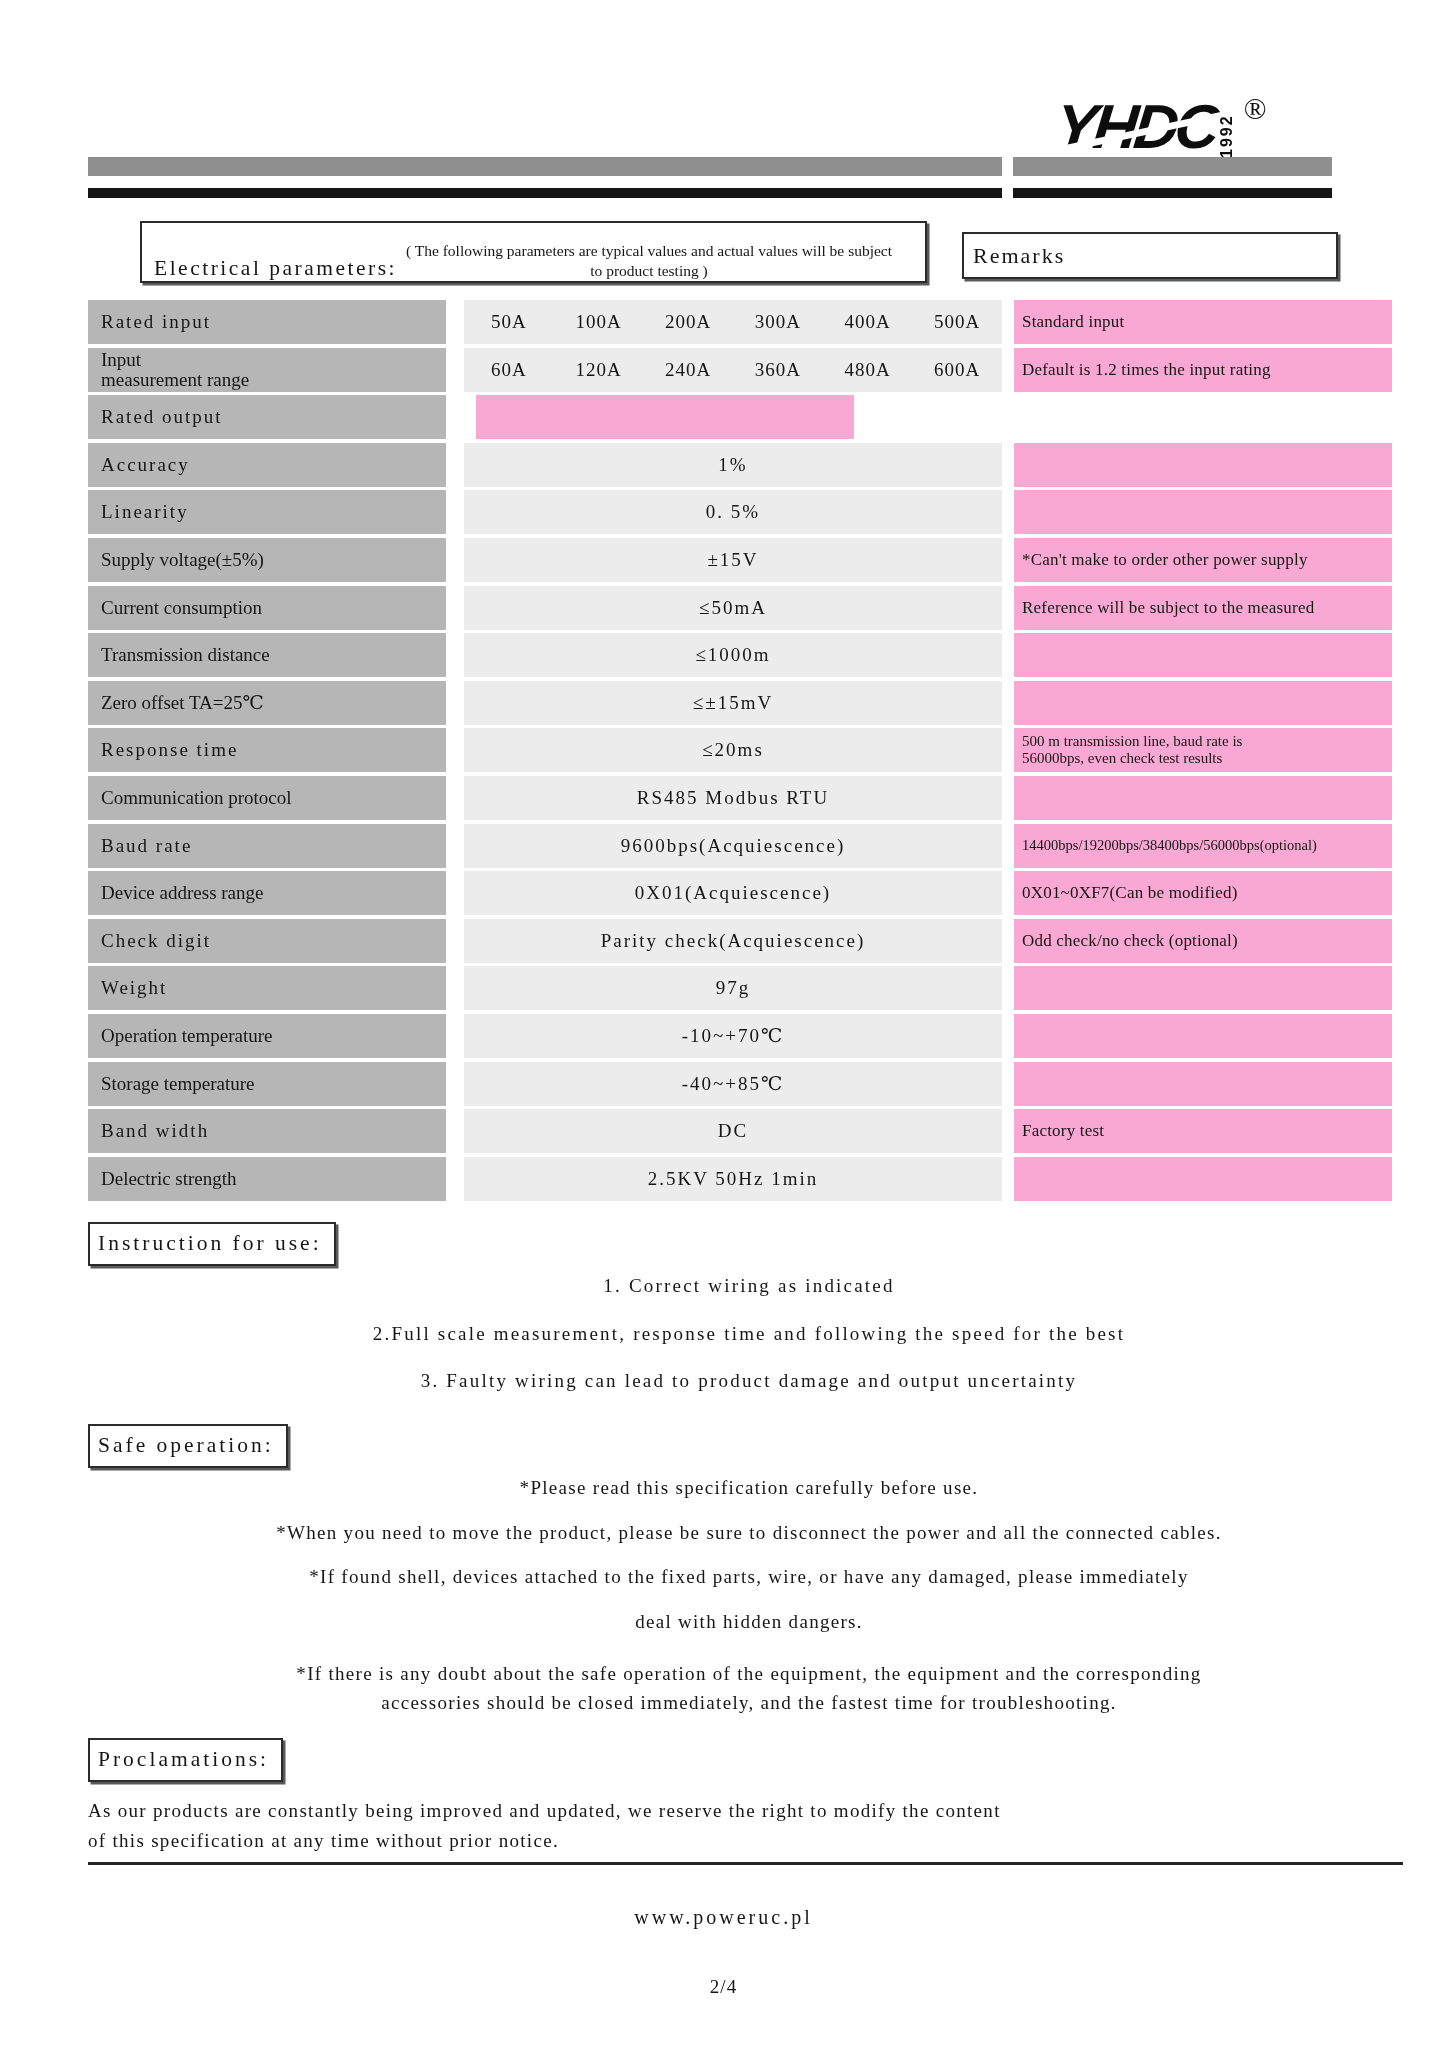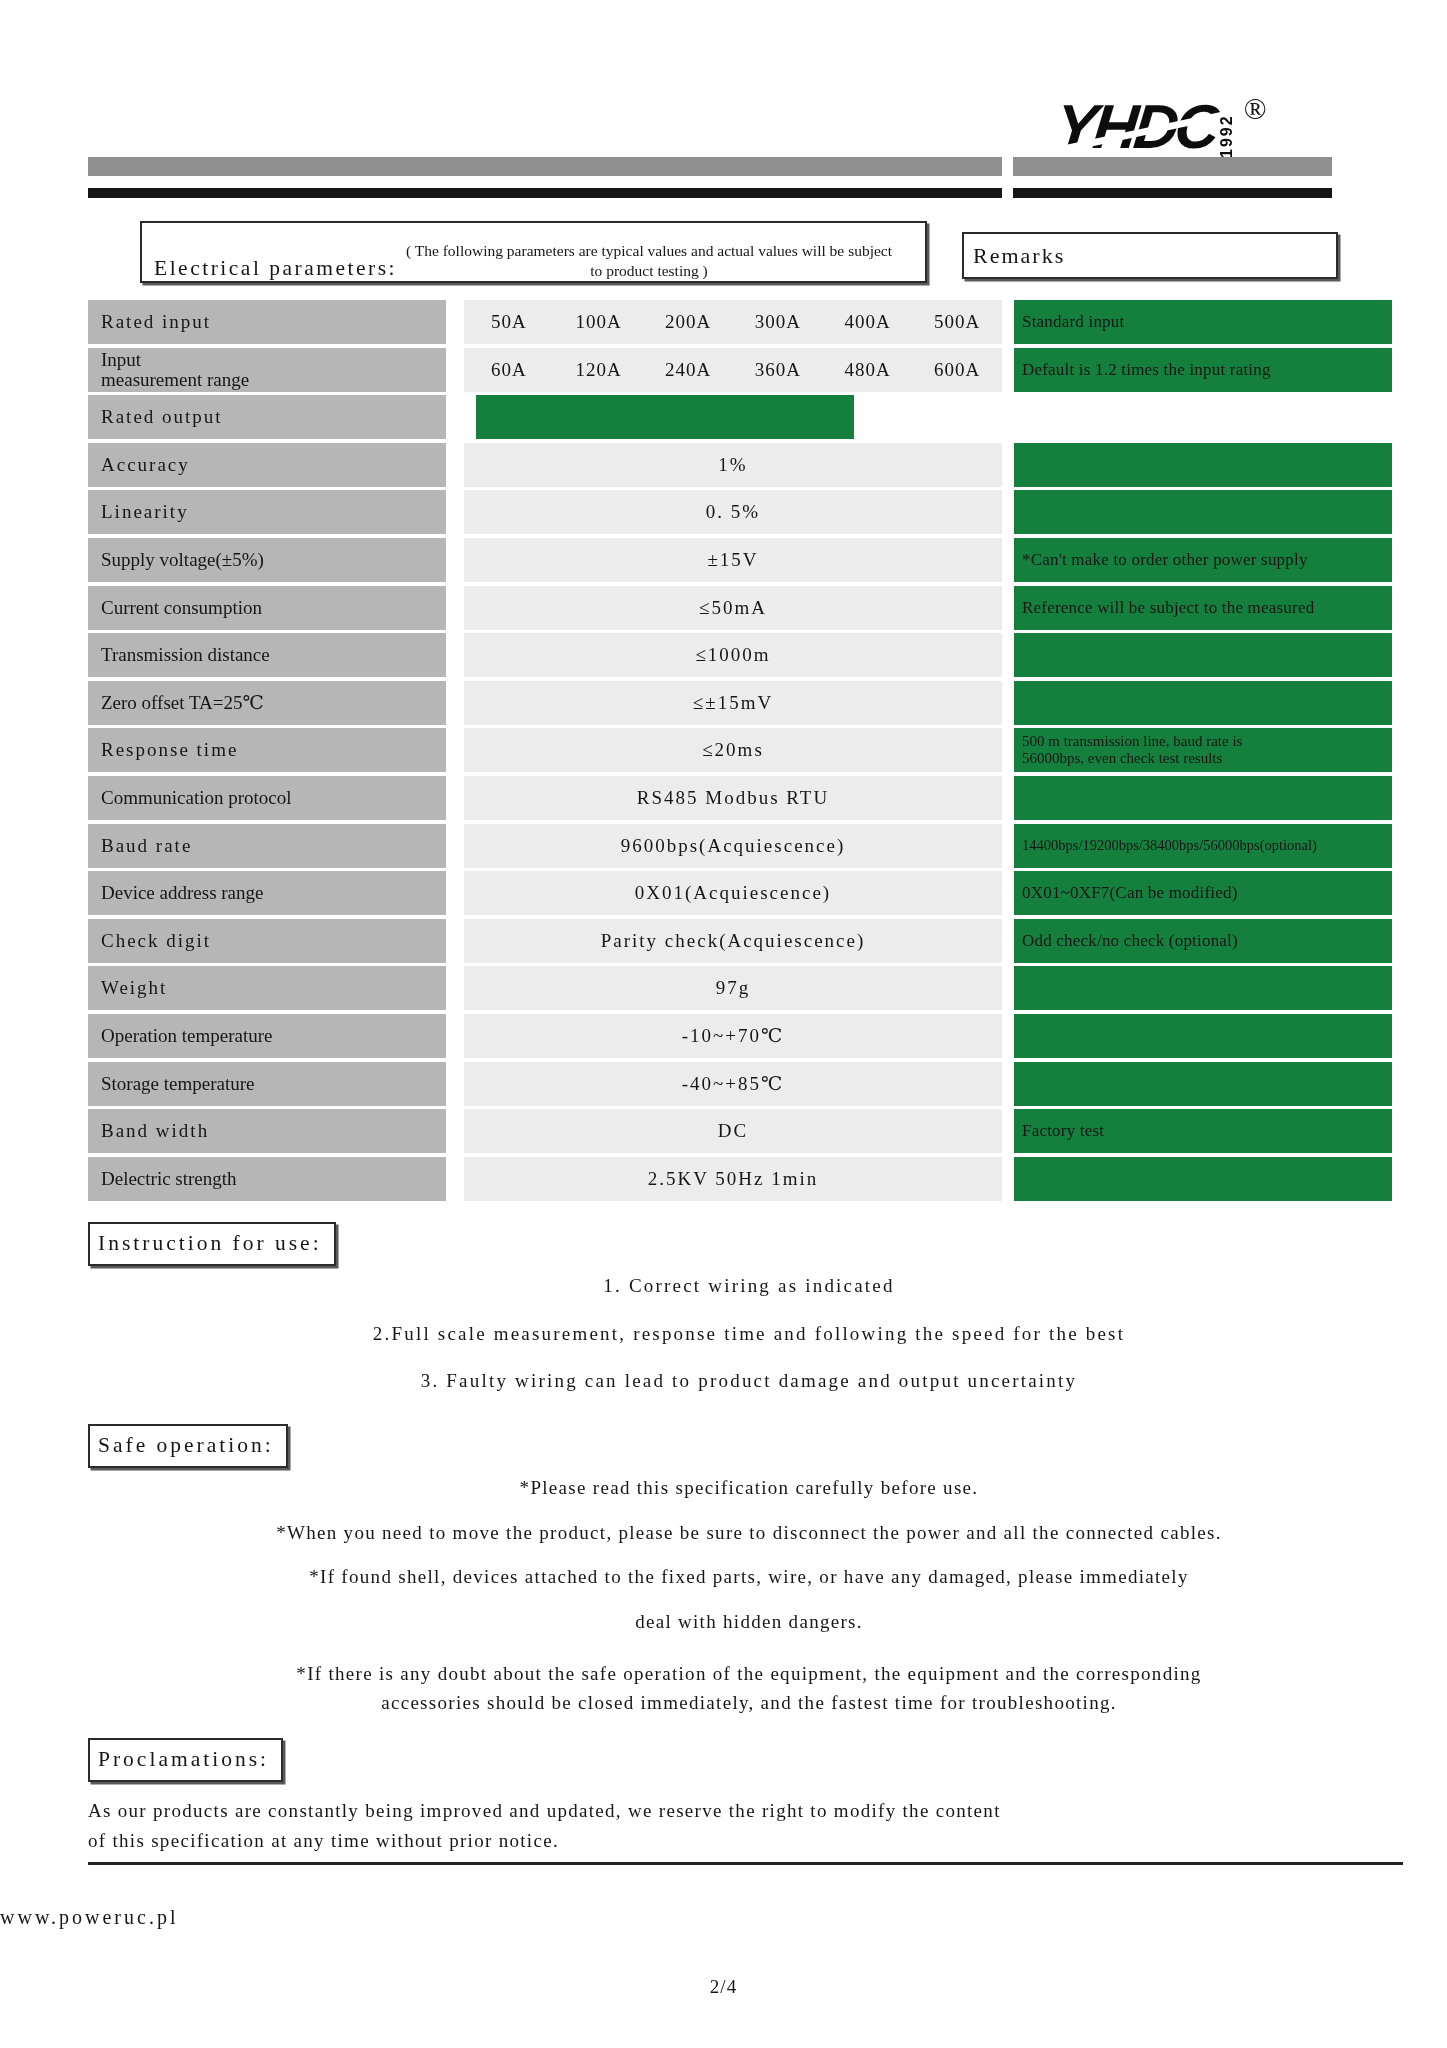--- a/index.html
+++ b/index.html
@@ -50,40 +50,40 @@
     white-space:pre-line; line-height:1.05; flex:none;
   }
   .label.ls{letter-spacing:2px;}
   .gap1{width:18px; flex:none;}
   .gap2{width:12px; flex:none;}
   .valwrap{width:538px; flex:none; display:flex;}
   .valwrap.multi{gap:0;}
   .vsingle{flex:1; background:#ececec; justify-content:center; font-size:19px; letter-spacing:2px;}
   .vcell{flex:1; background:#ececec; justify-content:center; font-size:19px; letter-spacing:1px;}
   .remark{
-    width:378px; flex:none; background:#15803d; padding:12px 8px; font-size:17px;
+    width:378px; flex:none; background:#f9a8d4; padding:12px 8px; font-size:17px;
     white-space:pre-line; letter-spacing:0.2px;
   }
   .remark.sm{font-size:14.5px; letter-spacing:0;}
   .remark.xs{font-size:15px; line-height:1.15; letter-spacing:0;}
   
   .section-head{
     position:absolute; left:88px; display:inline-flex; align-items:center;
     padding:7px 12px 8px 8px; font-size:21.5px; letter-spacing:3px; white-space:nowrap;
   }
   .items{position:absolute; left:88px; width:1322px;text-align:center;}
   .instr-items{top:1262px;}
   .instr-item{font-size:19px; letter-spacing:2.2px; line-height:2.5;}
   .safe-items{top:1466px;}
   .safe-item{font-size:19px; letter-spacing:1.3px; line-height:2.35; white-space:pre-line;}
   .safe-item:last-child{line-height:1.55; margin-top:14px;}
   .procl-text{position:absolute; left:88px; top:1796px; width:1322px; font-size:19px; letter-spacing:1.3px; line-height:1.6; white-space:pre-line;}
   .rule{position:absolute; left:88px; top:1862px; width:1315px; height:2.5px; background:#242424;}
   
-  .footer-site{position:absolute; left:0; top:1906px; width:100%; font-size:20px; letter-spacing:3px;}
+  .footer-site{position:absolute; left:0; top:1906px; width:100%; text-align:center; font-size:20px; letter-spacing:3px;}
   .footer-page{position:absolute; left:0; top:1976px; width:100%; text-align:center; font-size:19px; letter-spacing:1px;}
 </style>
 </head>
 <body>
 
 <div class="page">
 
   <div class="logo">
     <span class="logo-main">
       <span class="logo-text">YHDC</span>

